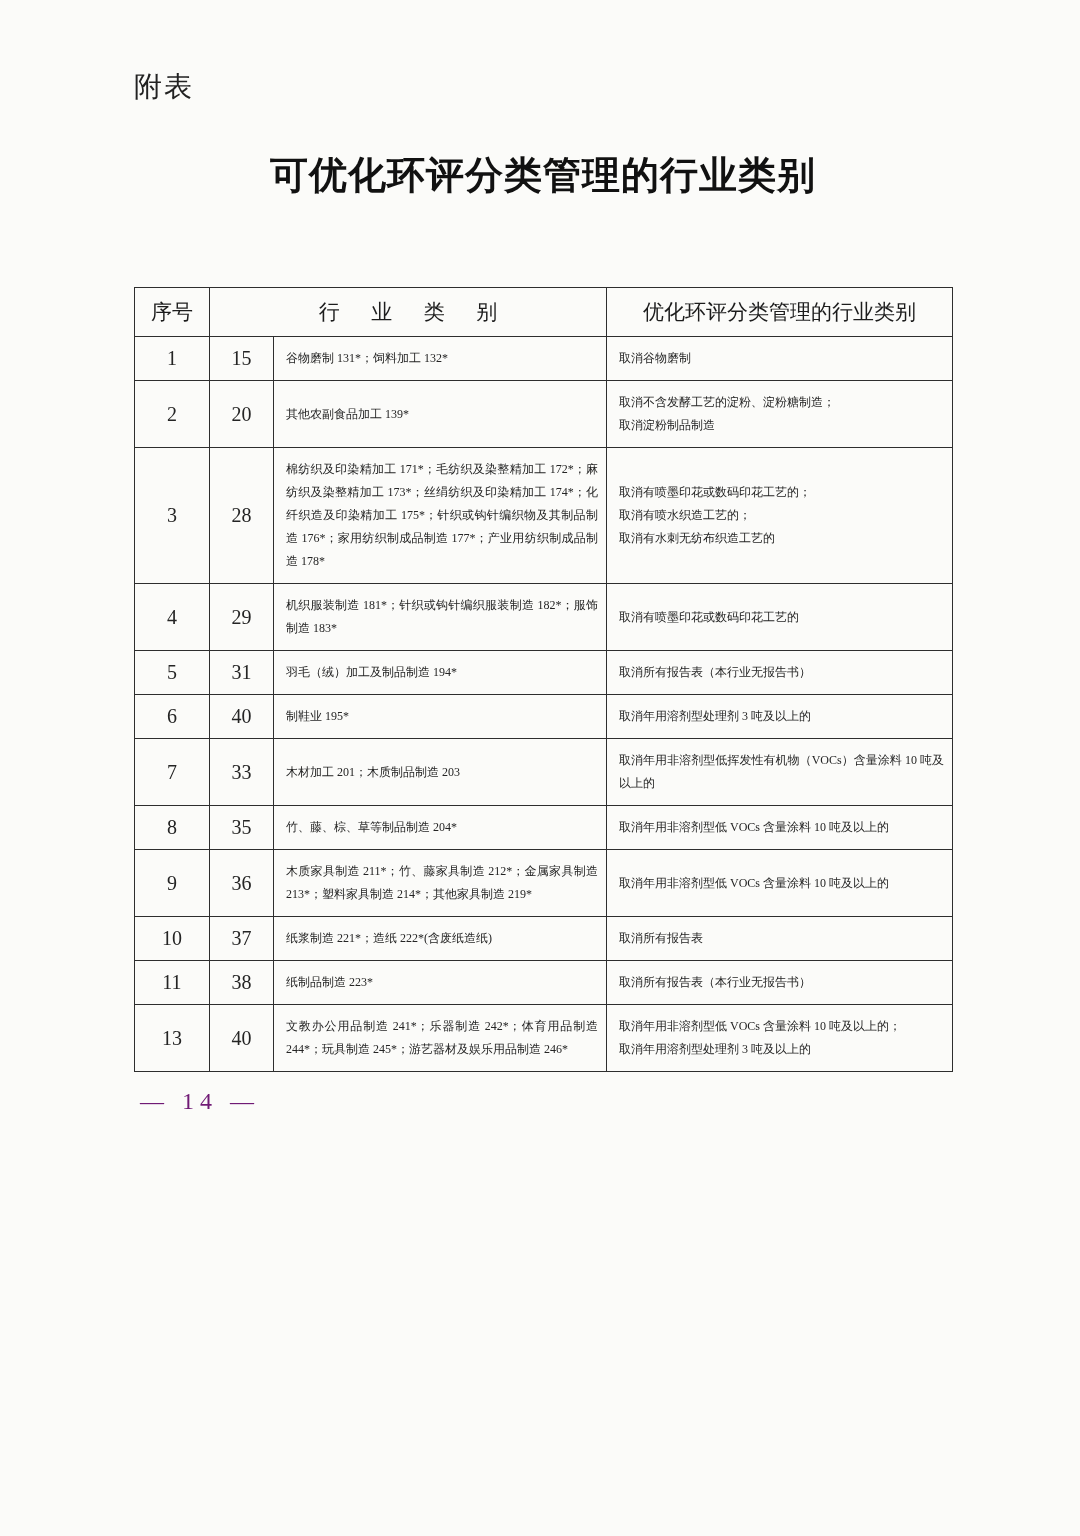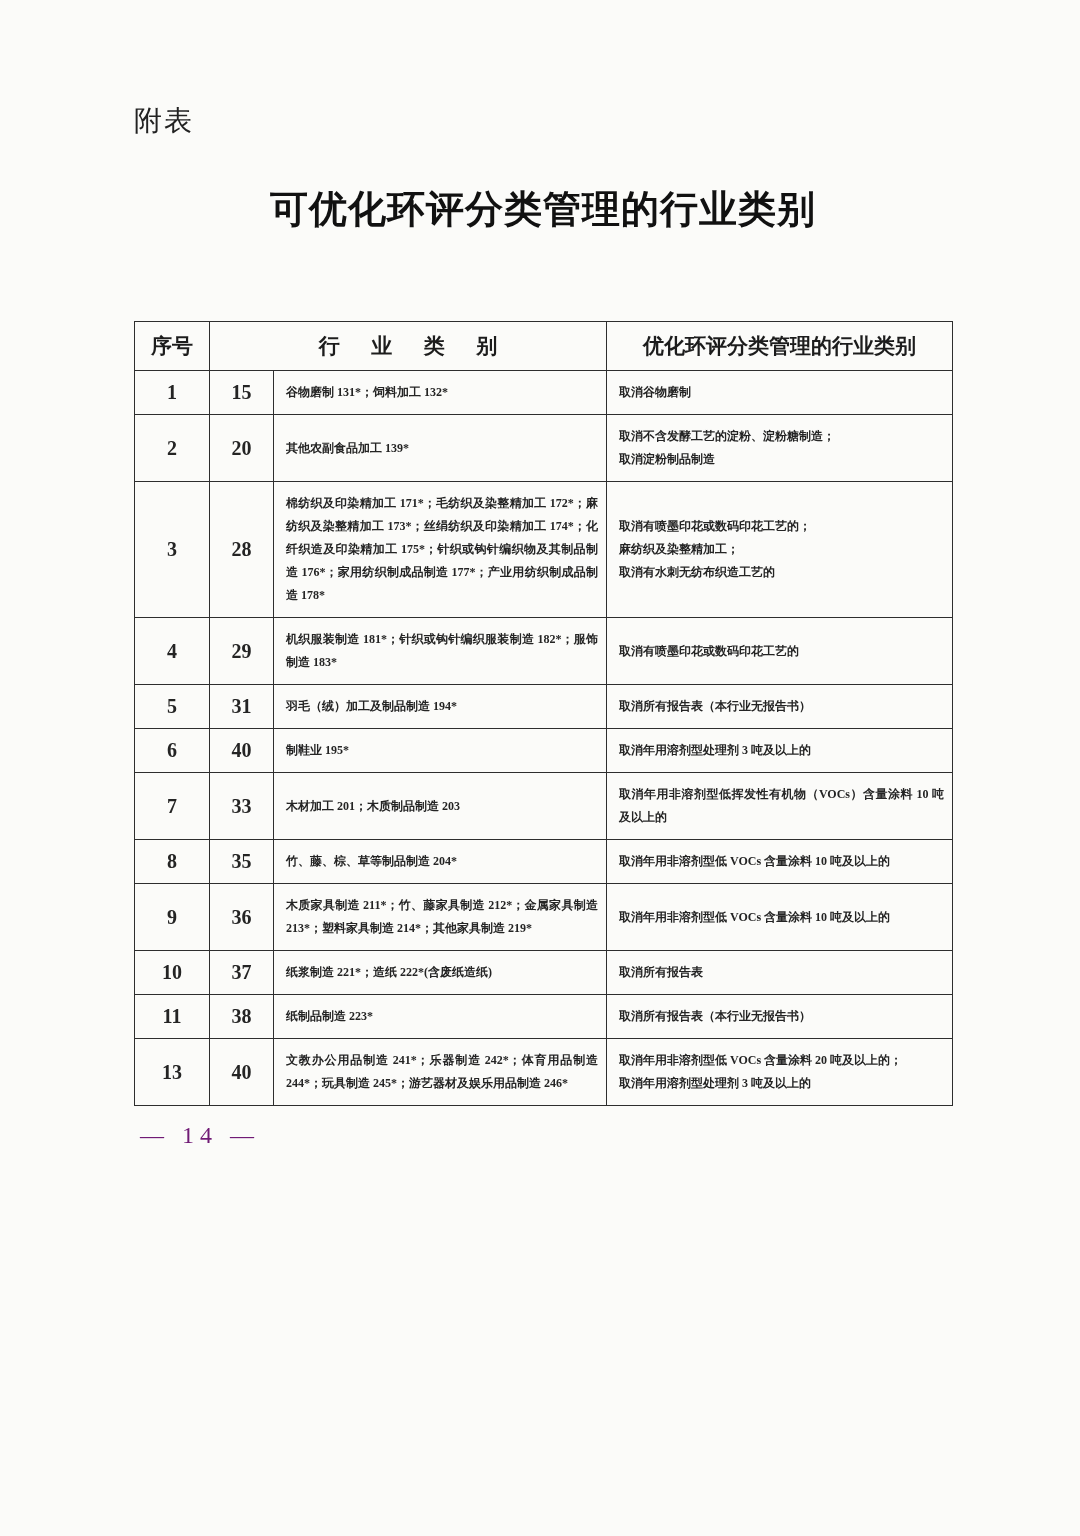--- a/index.html
+++ b/index.html
@@ -13,21 +13,21 @@
     overflow: hidden;
     font-family: "Liberation Serif", "DejaVu Serif", serif;
     color: #1f1f1f;
   }
   .page {
     position: relative;
     width: 1080px;
     height: 1536px;
     background: #fbfbf9;
     box-sizing: border-box;
-    padding: 102px 128px 0 134px;
+    padding: 68px 128px 0 134px;
   }
   .annotation {
     font-size: 28px;
     letter-spacing: 2px;
     color: #222;
   }
   .doc-title {
     margin: 44px 0 0 0;
     text-align: center;
     font-size: 38px;
@@ -38,21 +38,21 @@
   table.main-table {
     margin-top: 86px;
     border-collapse: collapse;
     table-layout: fixed;
     width: 818px;
   }
   table.main-table th,
   table.main-table td {
     border: 1.6px solid #2e2e2e;
     vertical-align: middle;
-    font-weight: bold;
+    font-weight: normal;
     box-sizing: border-box;
   }
   table.main-table th {
     font-size: 21px;
     padding: 10px 4px;
     text-align: center;
     color: #1c1c1c;
   }
   th.industry-header {
     letter-spacing: 0.25em;
@@ -117,21 +117,21 @@
         <td class="c-code">20</td>
         <td class="c-ind">其他农副食品加工 139*</td>
         <td class="c-opt">取消不含发酵工艺的淀粉、淀粉糖制造；
 取消淀粉制品制造</td>
       </tr>
       <tr>
         <td class="c-seq">3</td>
         <td class="c-code">28</td>
         <td class="c-ind">棉纺织及印染精加工 171*；毛纺织及染整精加工 172*；麻纺织及染整精加工 173*；丝绢纺织及印染精加工 174*；化纤织造及印染精加工 175*；针织或钩针编织物及其制品制造 176*；家用纺织制成品制造 177*；产业用纺织制成品制造 178*</td>
         <td class="c-opt">取消有喷墨印花或数码印花工艺的；
-麻纺织及染整精加工；
+取消有喷水织造工艺的；
 取消有水刺无纺布织造工艺的</td>
       </tr>
       <tr>
         <td class="c-seq">4</td>
         <td class="c-code">29</td>
         <td class="c-ind">机织服装制造 181*；针织或钩针编织服装制造 182*；服饰制造 183*</td>
         <td class="c-opt">取消有喷墨印花或数码印花工艺的</td>
       </tr>
       <tr>
         <td class="c-seq">5</td>
@@ -172,21 +172,21 @@
       <tr>
         <td class="c-seq">11</td>
         <td class="c-code">38</td>
         <td class="c-ind">纸制品制造 223*</td>
         <td class="c-opt">取消所有报告表（本行业无报告书）</td>
       </tr>
       <tr>
         <td class="c-seq">13</td>
         <td class="c-code">40</td>
         <td class="c-ind">文教办公用品制造 241*；乐器制造 242*；体育用品制造 244*；玩具制造 245*；游艺器材及娱乐用品制造 246*</td>
-        <td class="c-opt">取消年用非溶剂型低 VOCs 含量涂料 20 吨及以上的；
+        <td class="c-opt">取消年用非溶剂型低 VOCs 含量涂料 10 吨及以上的；
 取消年用溶剂型处理剂 3 吨及以上的</td>
       </tr>
     </tbody>
   </table>
 
   <div class="pagenum">— 14 —</div>
 
 </div>
 
 </body></html>

